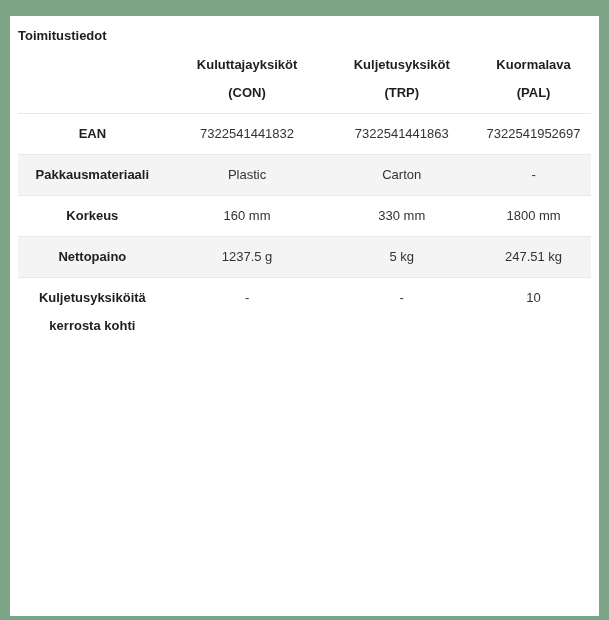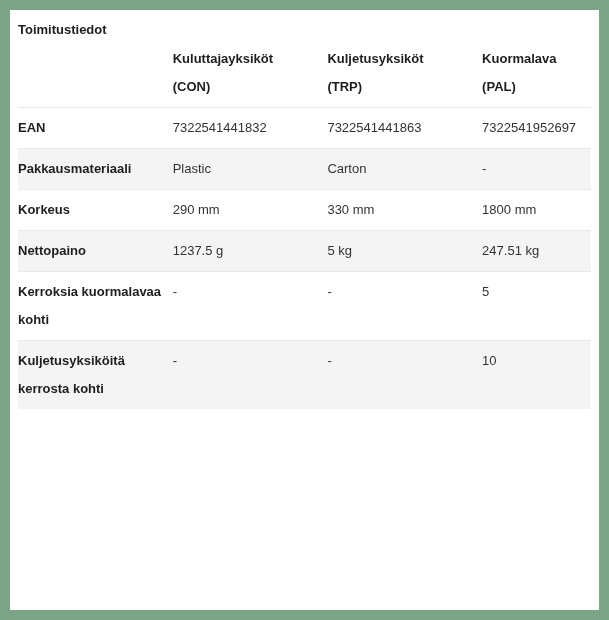--- a/index.html
+++ b/index.html
@@ -18,41 +18,41 @@
     background:var(--frame-green);
     overflow:hidden;
   }
   .frame{
     position:absolute;
     inset:0;
     background:var(--frame-green);
   }
   .content{
     position:absolute;
-    left:10px; top:10px;
+    left:10px; top:16px;
     width:589px; height:600px;
     background:#ffffff;
     padding:6px 8px 0 8px;
     overflow:hidden;
   }
   .page-title{
     font-size:13px;
     font-weight:bold;
     color:var(--label-color);
     padding:5px 0 0 0;
     line-height:18px;
   }
   table.delivery{
     width:100%;
     border-collapse:collapse;
     table-layout:fixed;
     font-size:13px;
   }
   table.delivery th, table.delivery td{
-    text-align:left;
+    text-align:center;
     vertical-align:top;
     line-height:28px;
     padding:6px 6px 6px 0;
     overflow:hidden;
   }
   col.c-label{width:27%;}
   col.c-con{width:27%;}
   col.c-trp{width:27%;}
   col.c-pal{width:19%;}
   thead th{
@@ -120,41 +120,35 @@
     <th class="row-label">Pakkausmateriaali</th>
     <td>Plastic</td>
     <td>Carton</td>
     <td>-</td>
   </tr>
 
 
 
   <tr>
     <th class="row-label">Korkeus</th>
-    <td>290 mm</td>
+    <td>160 mm</td>
     <td>330 mm</td>
     <td>1800 mm</td>
   </tr>
 
 
 
   <tr>
     <th class="row-label">Nettopaino</th>
     <td>1237.5 g</td>
     <td>5 kg</td>
     <td>247.51 kg</td>
   </tr>
 
 
-  <tr>
-    <th class="row-label">Kerroksia kuormalavaa kohti</th>
-    <td>-</td>
-    <td>-</td>
-    <td>5</td>
-  </tr>
 
   <tr>
     <th class="row-label">Kuljetusyksiköitä kerrosta kohti</th>
     <td>-</td>
     <td>-</td>
     <td>10</td>
   </tr>
 </tbody>
     </table>
   </div>

